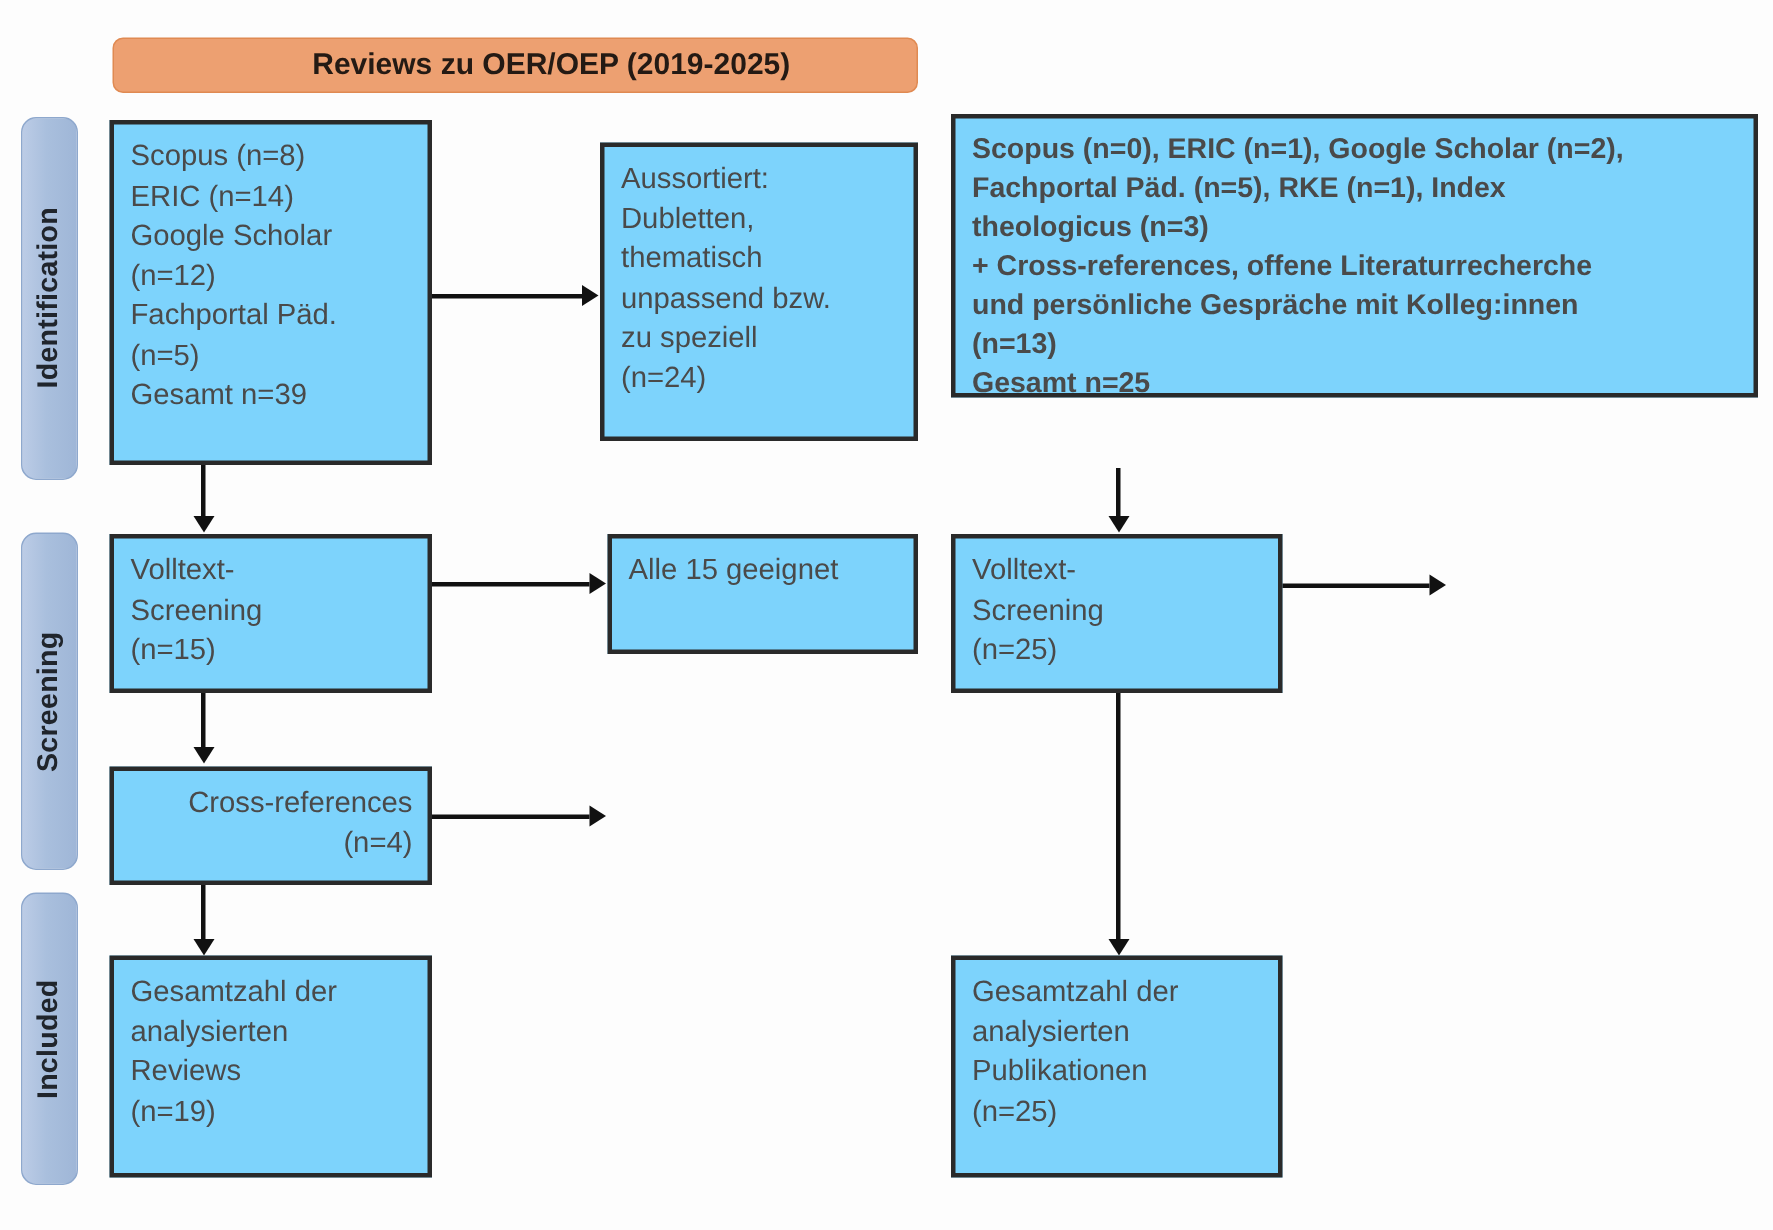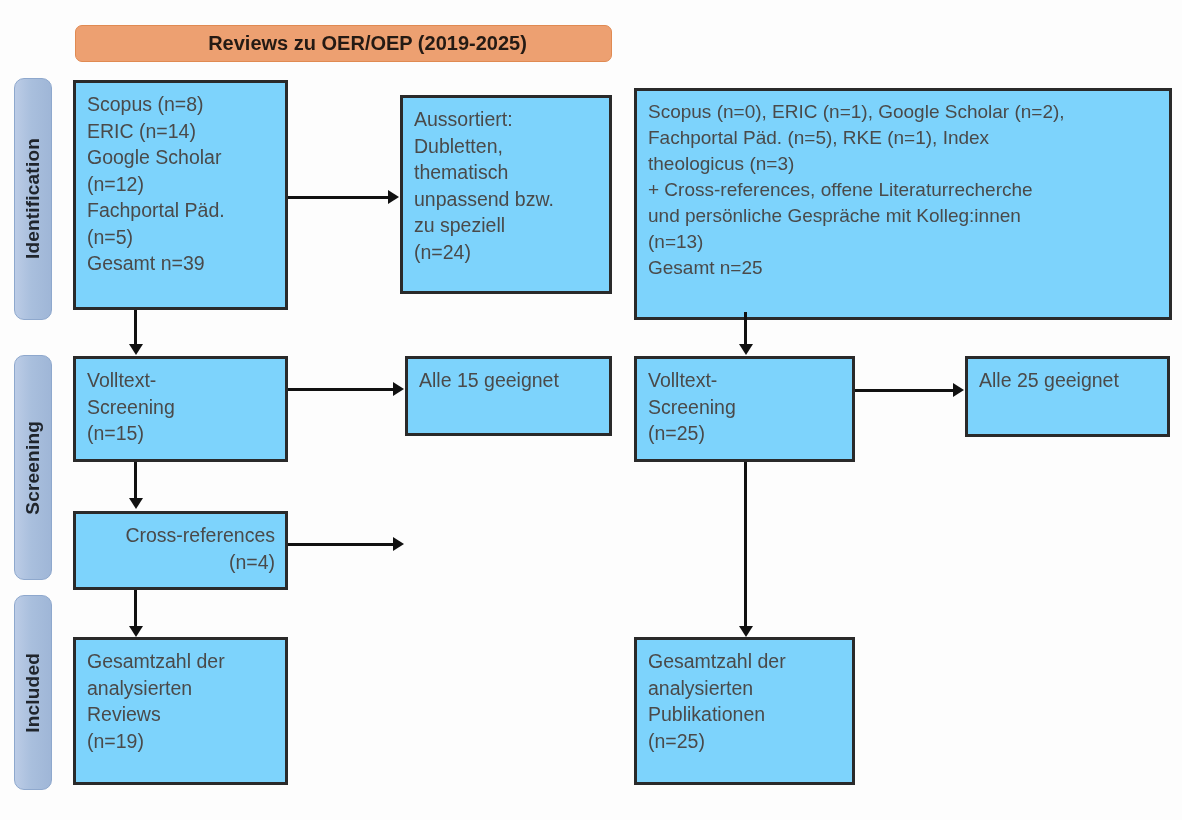--- a/index.html
+++ b/index.html
@@ -148,42 +148,39 @@
   <div class="vline" style="left:134px;top:590px;height:38px;"></div>
   <div class="arrow-down" style="left:129px;top:626px;"></div>
 
   <div class="box" style="left:73px;top:637px;width:215px;height:148px;">
     <div class="txt">Gesamtzahl der
 analysierten
 Reviews
 (n=19)</div>
   </div>
 
-  <div class="box dense" style="left:634px;top:88px;width:538px;height:232px;">
+  <div class="box dense" style="left:634px;top:76px;width:538px;height:189px;font-weight:bold;">
     <div class="txt">Scopus (n=0), ERIC (n=1), Google Scholar (n=2),
 Fachportal Päd. (n=5), RKE (n=1), Index
 theologicus (n=3)
 + Cross-references, offene Literaturrecherche
 und persönliche Gespräche mit Kolleg:innen
 (n=13)
 Gesamt n=25</div>
   </div>
 
   <div class="vline" style="left:744px;top:312px;height:34px;"></div>
   <div class="arrow-down" style="left:739px;top:344px;"></div>
 
   <div class="box" style="left:634px;top:356px;width:221px;height:106px;">
     <div class="txt">Volltext-
 Screening
 (n=25)</div>
   </div>
 
-  <div class="box" style="left:965px;top:356px;width:205px;height:81px;">
-    <div class="txt">Alle 25 geeignet</div>
-  </div>
   <div class="hline" style="left:855px;top:389px;width:98px;"></div>
   <div class="arrow-right" style="left:953px;top:383px;"></div>
 
   <div class="vline" style="left:744px;top:462px;height:166px;"></div>
   <div class="arrow-down" style="left:739px;top:626px;"></div>
 
   <div class="box" style="left:634px;top:637px;width:221px;height:148px;">
     <div class="txt">Gesamtzahl der
 analysierten
 Publikationen

